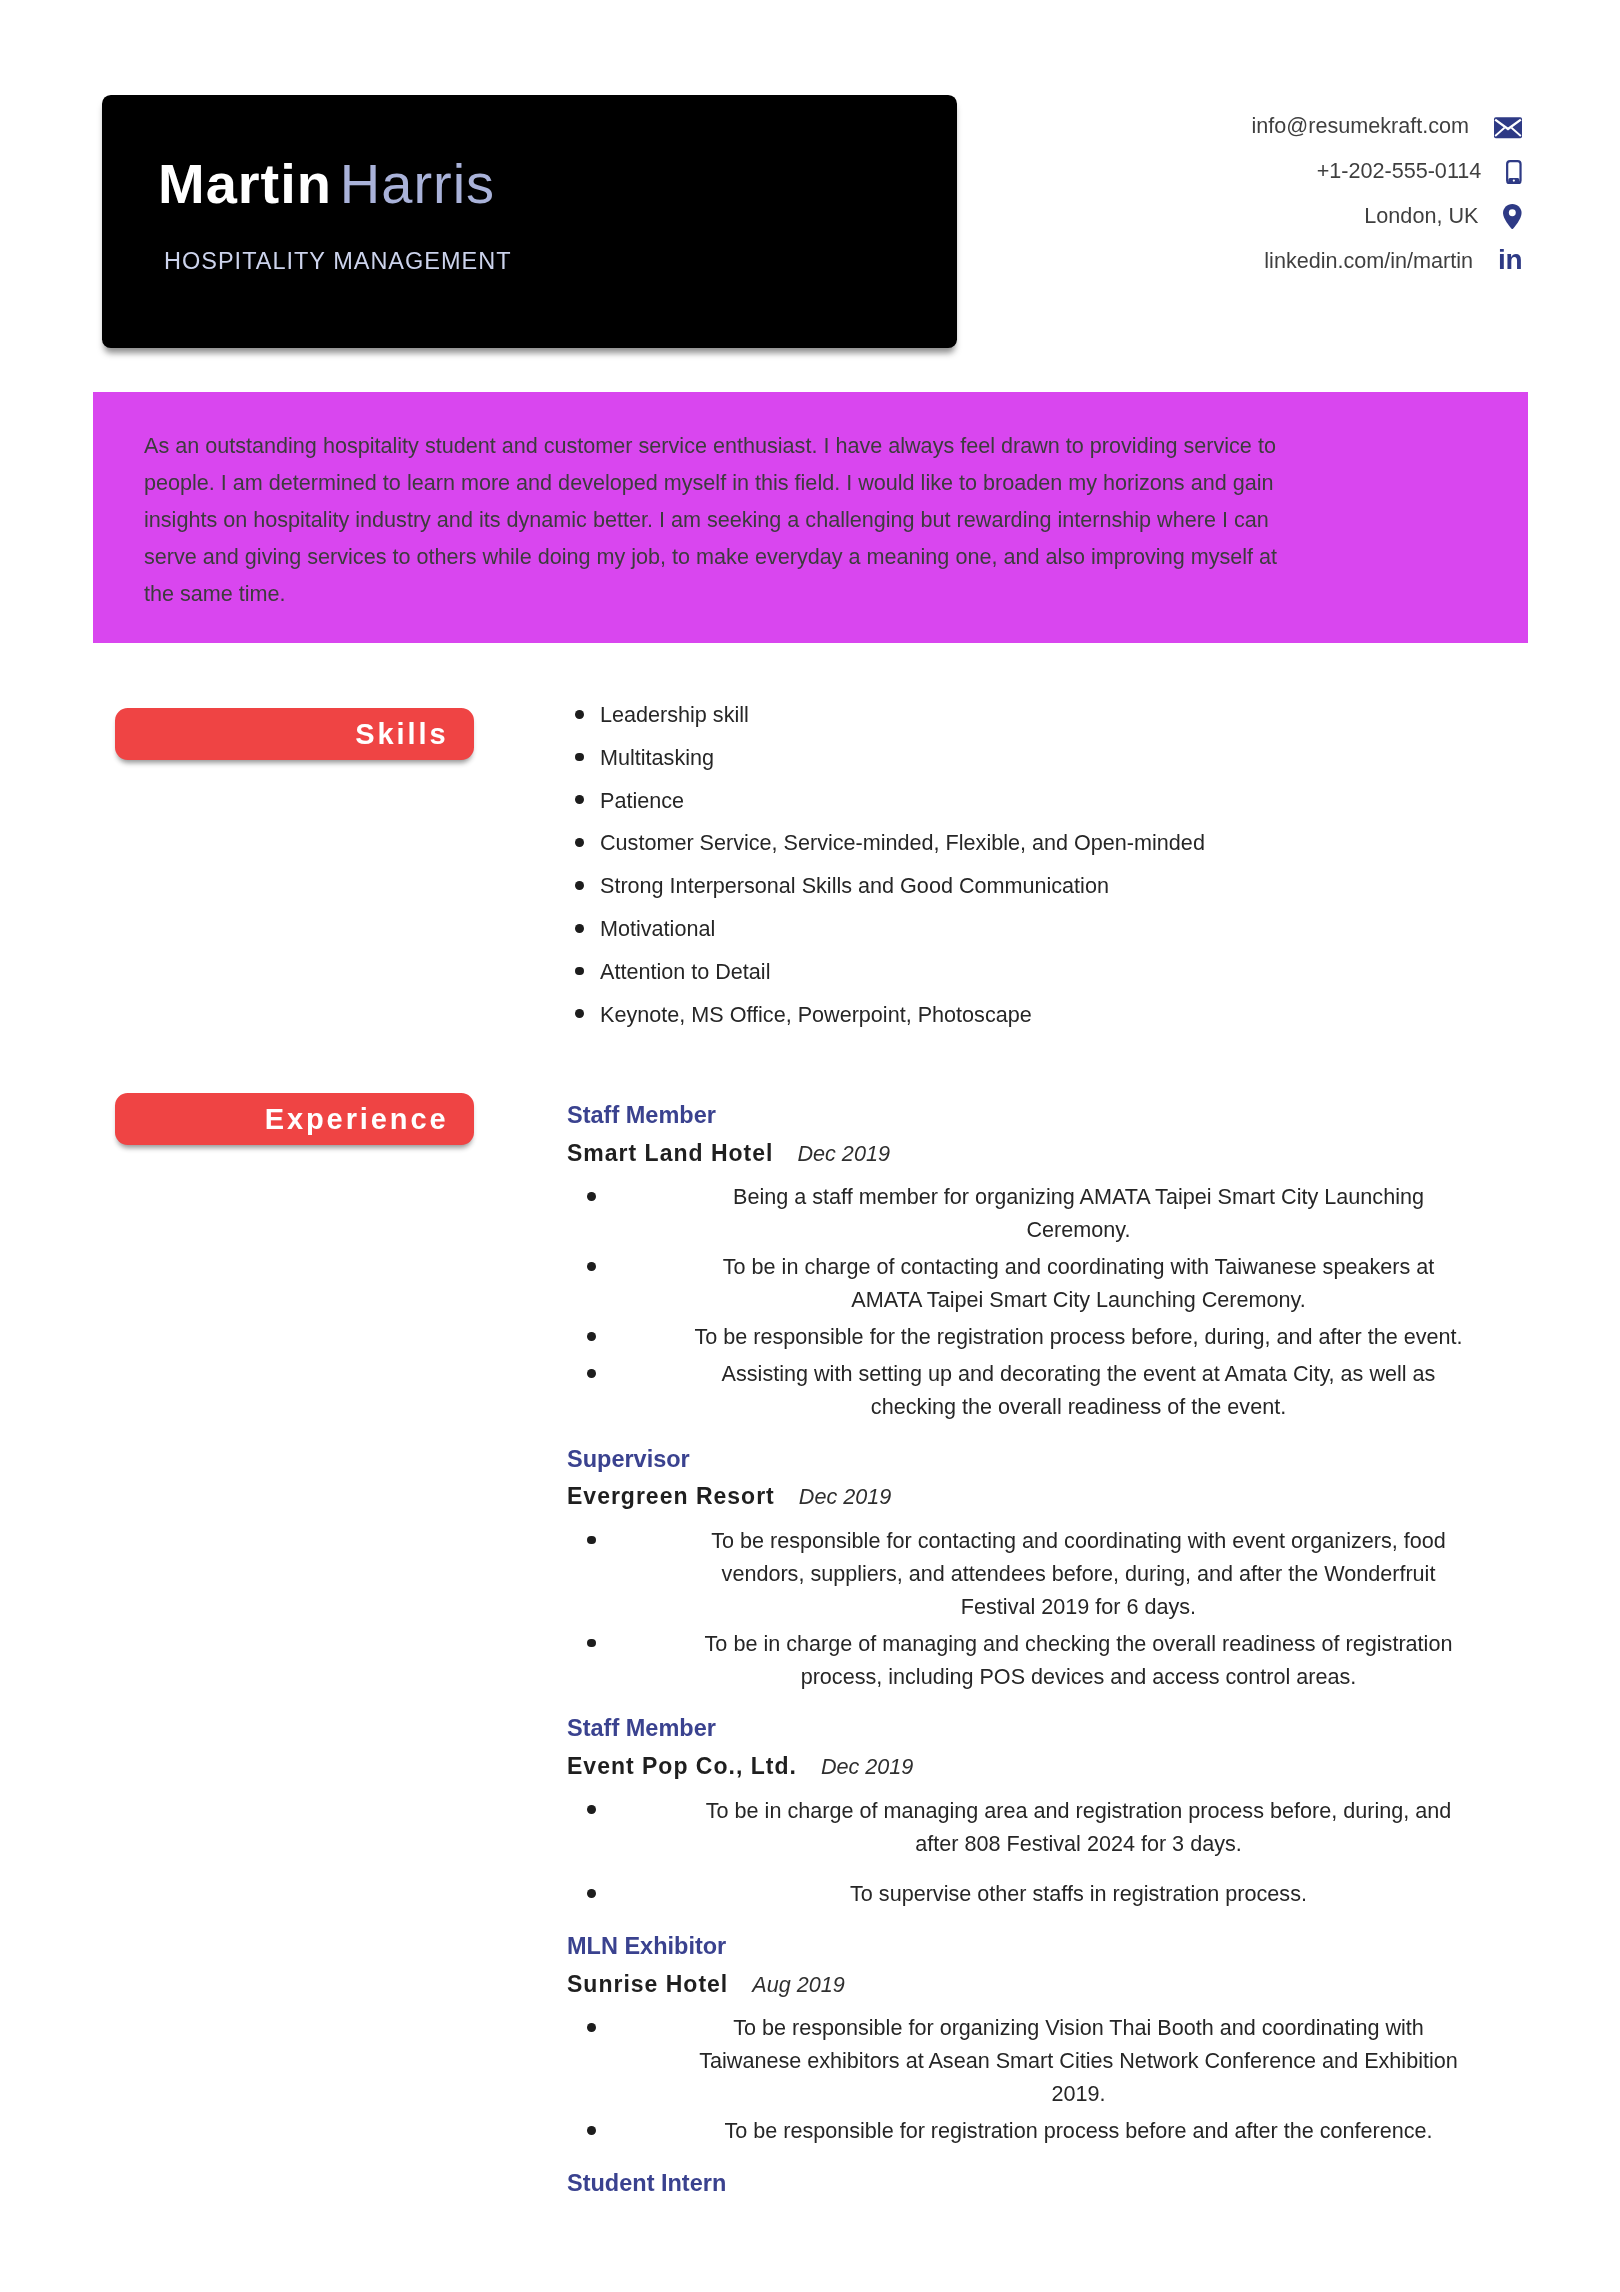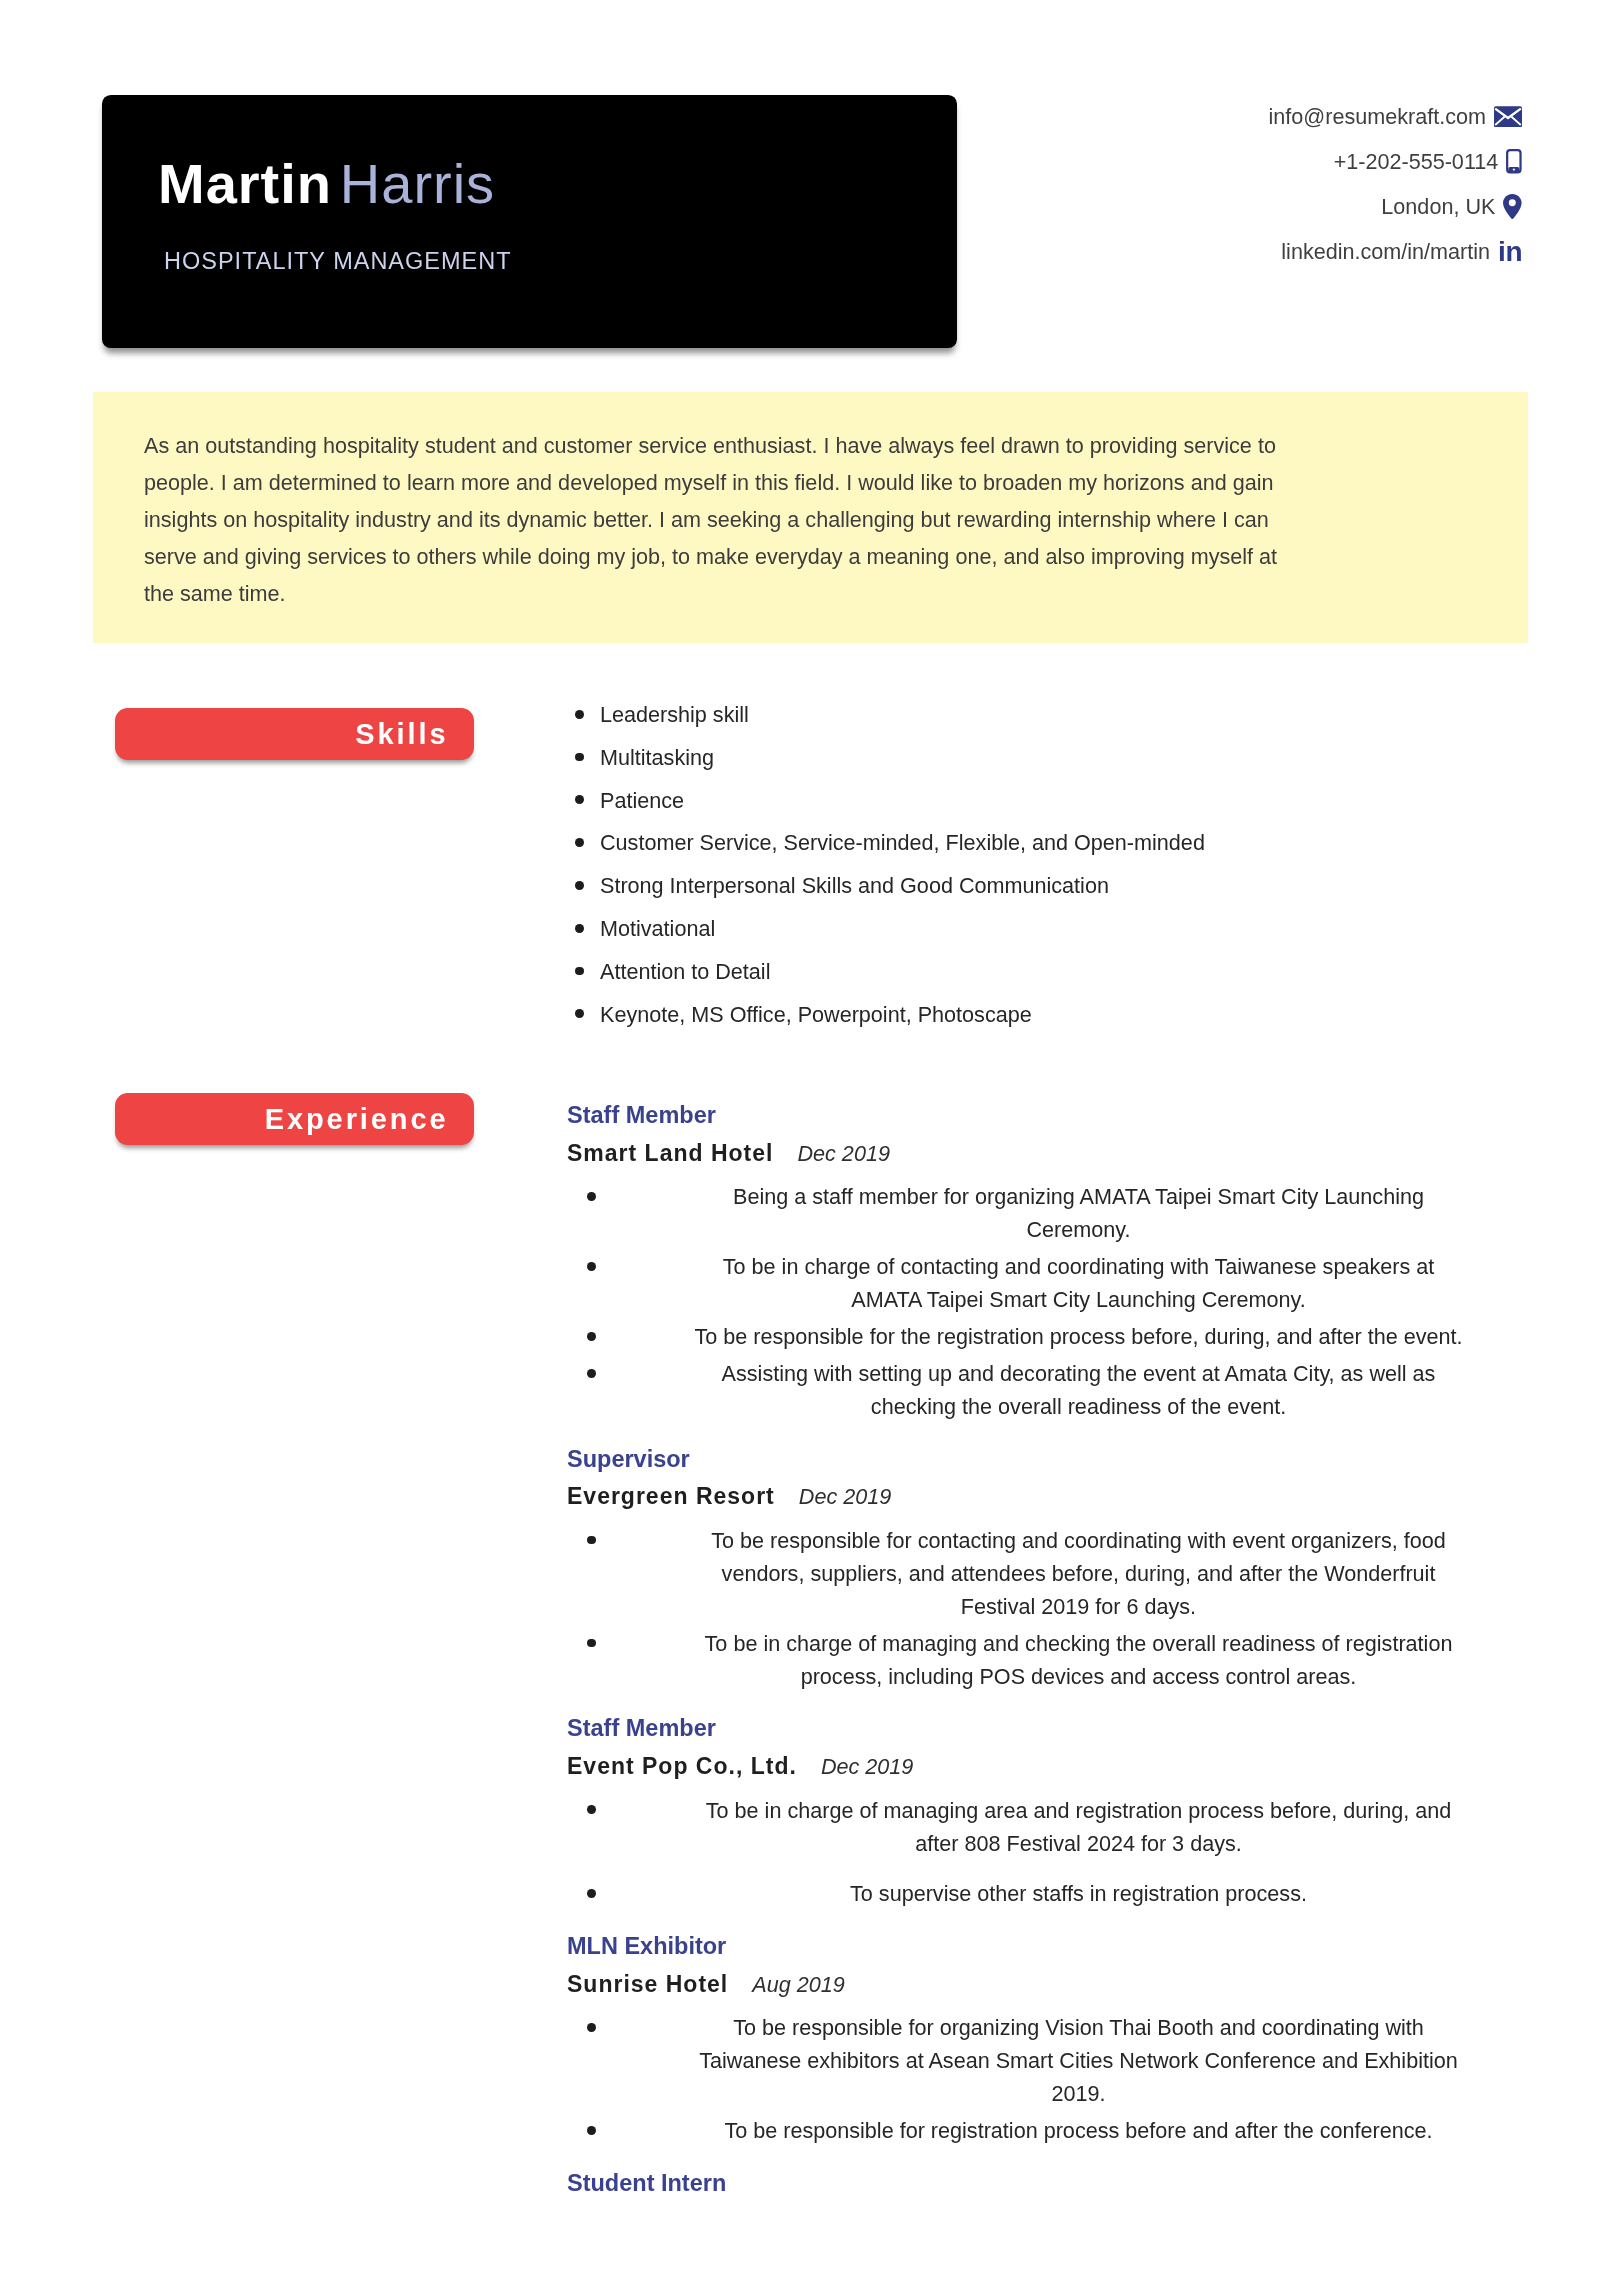--- a/index.html
+++ b/index.html
@@ -22,31 +22,31 @@
     box-shadow: 0 6.9px 6.9px -2px rgba(30,30,30,.5);
     padding: 59px 0 0 56px;
     box-sizing: border-box;
   }
   .name { margin: 0; font-size: 56px; line-height: 59px; font-weight: 700; color: #ffffff; letter-spacing: 1px; }
   .name .last { color: #a9b2d9; font-weight: 400; margin-left: 7.8px; }
   .role { margin-top: 35px; font-size: 23.5px; color: #ccd3ec; letter-spacing: 1px; margin-left: 6px; }
 
   
   .contact { position: absolute; top: 94px; right: 98px; display: flex; flex-direction: column; }
-  .contact-row { display: flex; align-items: center; justify-content: flex-end; height: 45px; gap: 8px; margin-left: 12px; }
+  .contact-row { display: flex; align-items: flex-end; justify-content: flex-end; height: 45px; gap: 25px; margin-left: 12px; }
   .contact-text { font-size: 21.6px; color: #3f3f3f; }
   .cicon { color: #2e3a85; display: flex; align-items: center; }
   .linkedin-glyph { font-weight: 800; font-size: 28px; color: #2e3a85; letter-spacing: -0.5px; line-height: 1; }
 
   
   .summary {
     position: absolute;
     left: 93px; top: 392px;
     width: 1435px; height: 251px;
-    background: #fef9c3;
+    background: #d946ef;
     box-sizing: border-box;
     padding: 35px 51px;
   }
   .summary-text { margin: 0; font-size: 21.6px; line-height: 37px; color: #3c3c3c; white-space: pre-line; }
 
   
   .pill {
     position: absolute;
     left: 115px;
     width: 359px; height: 52px;

